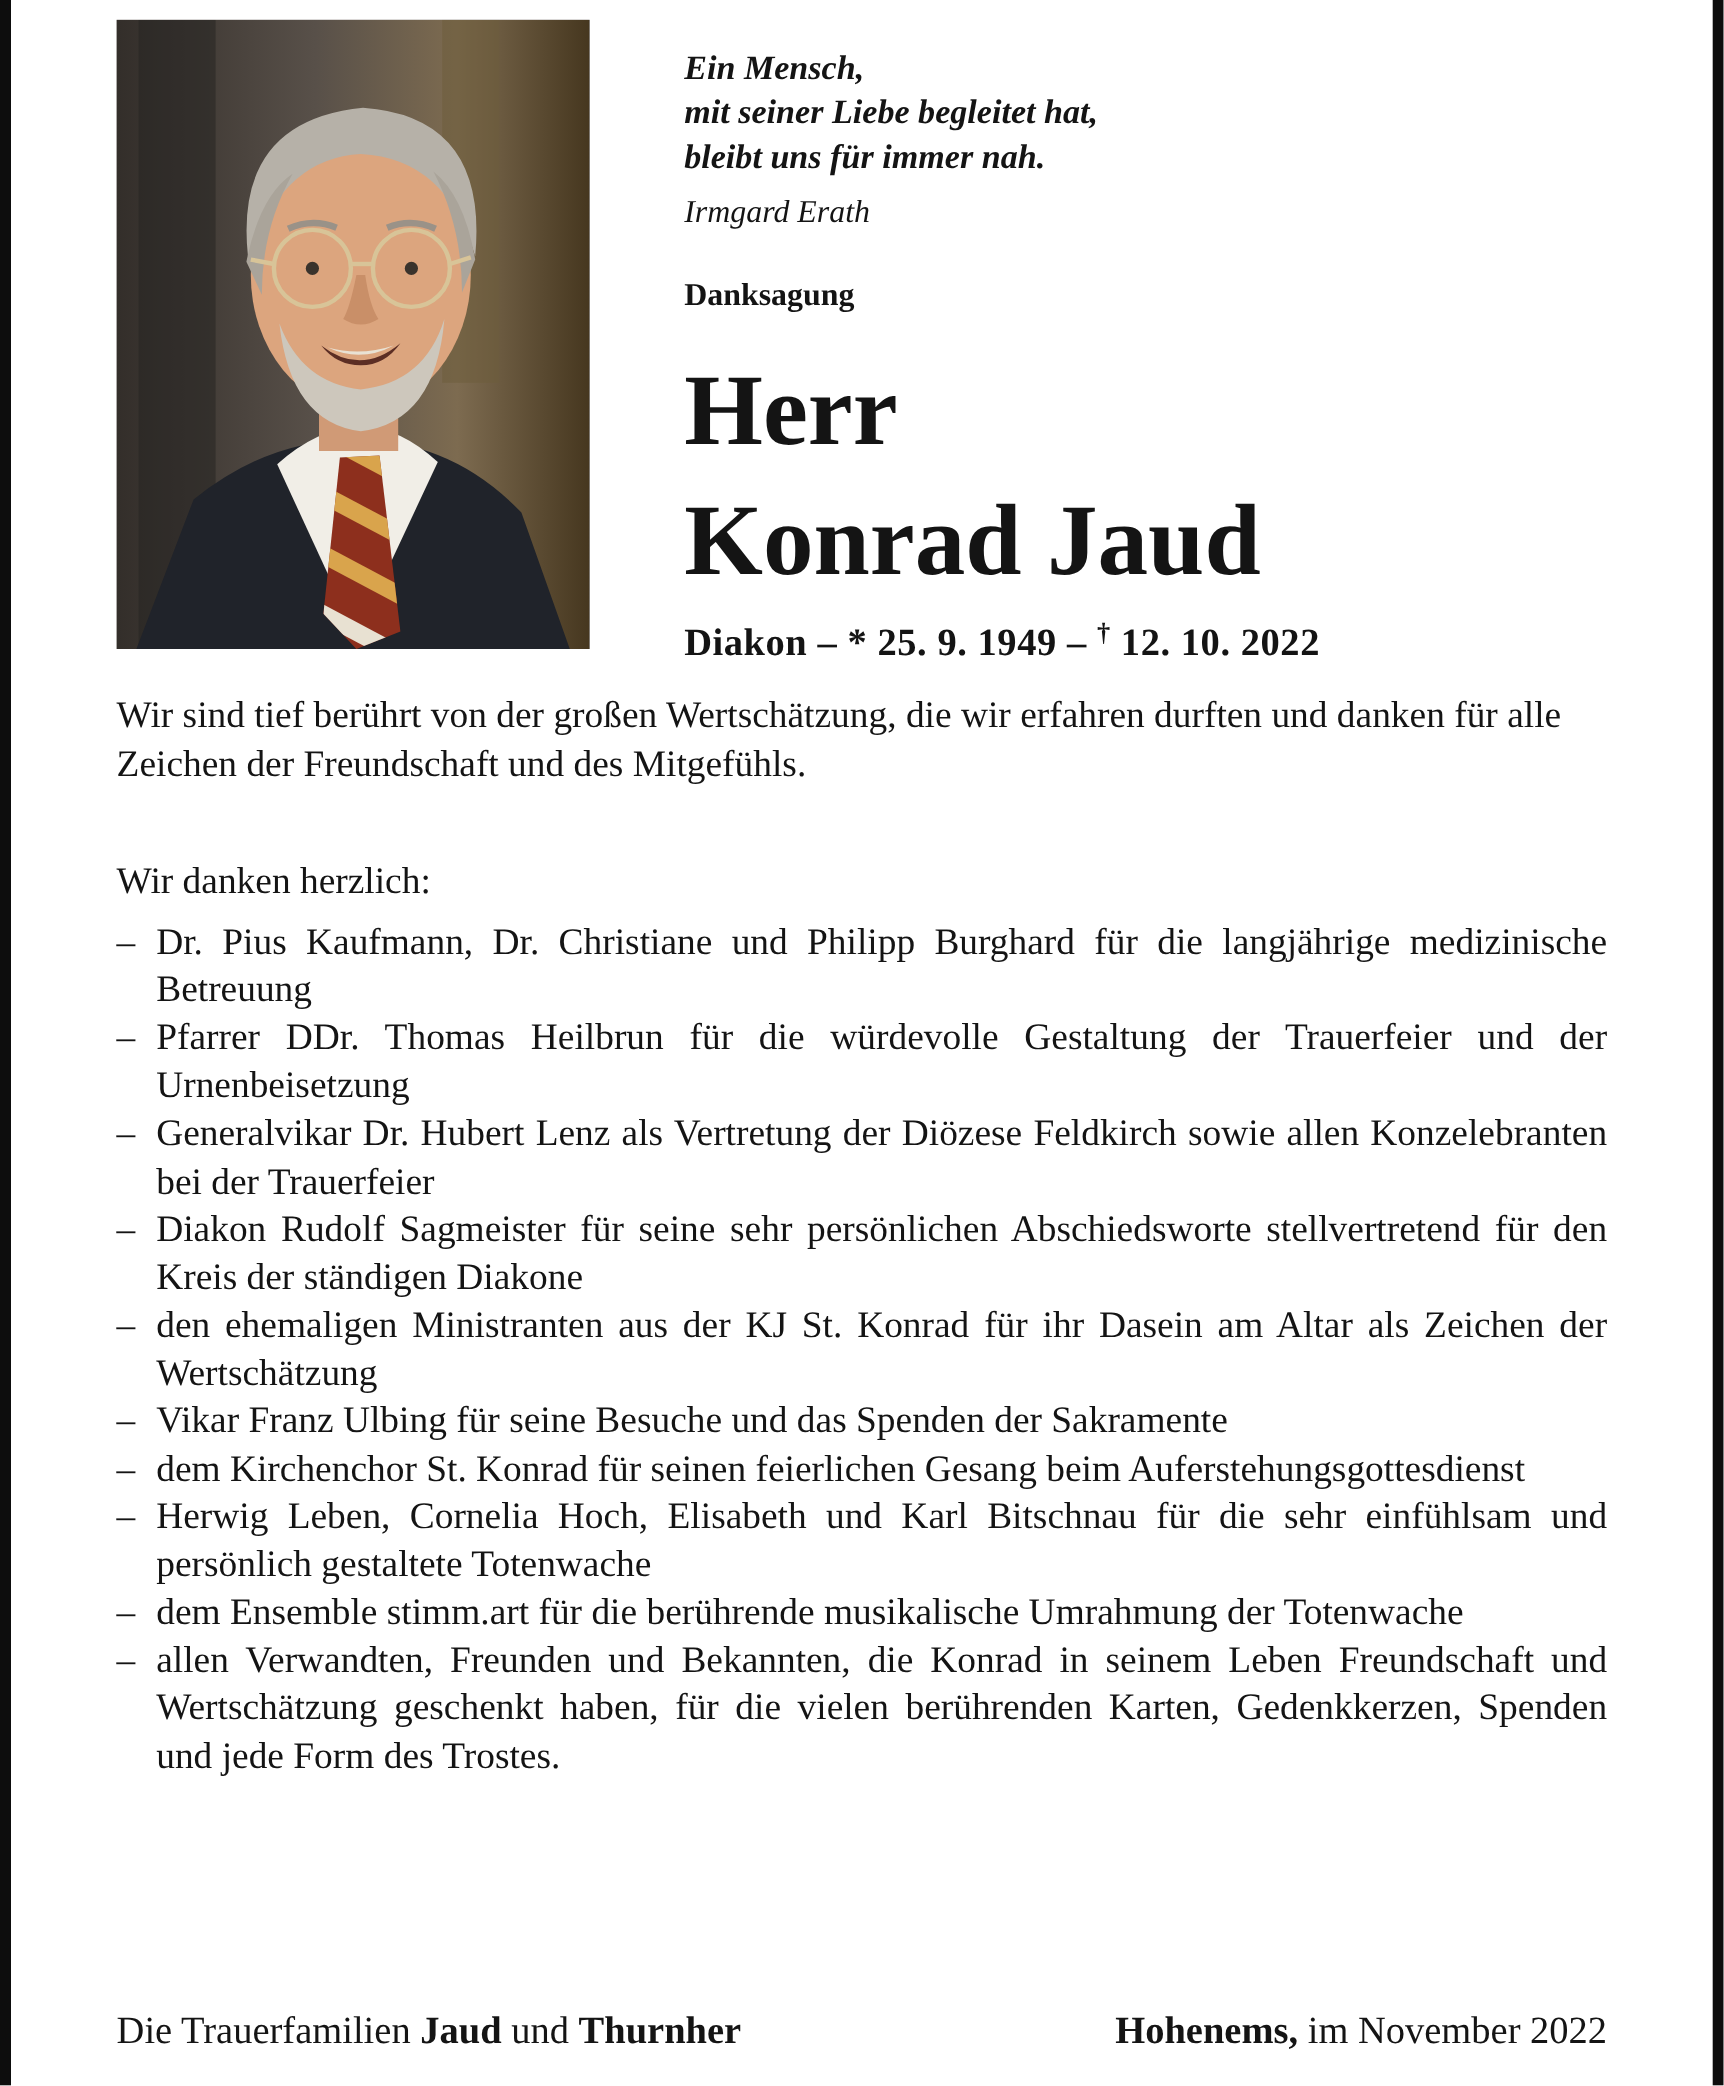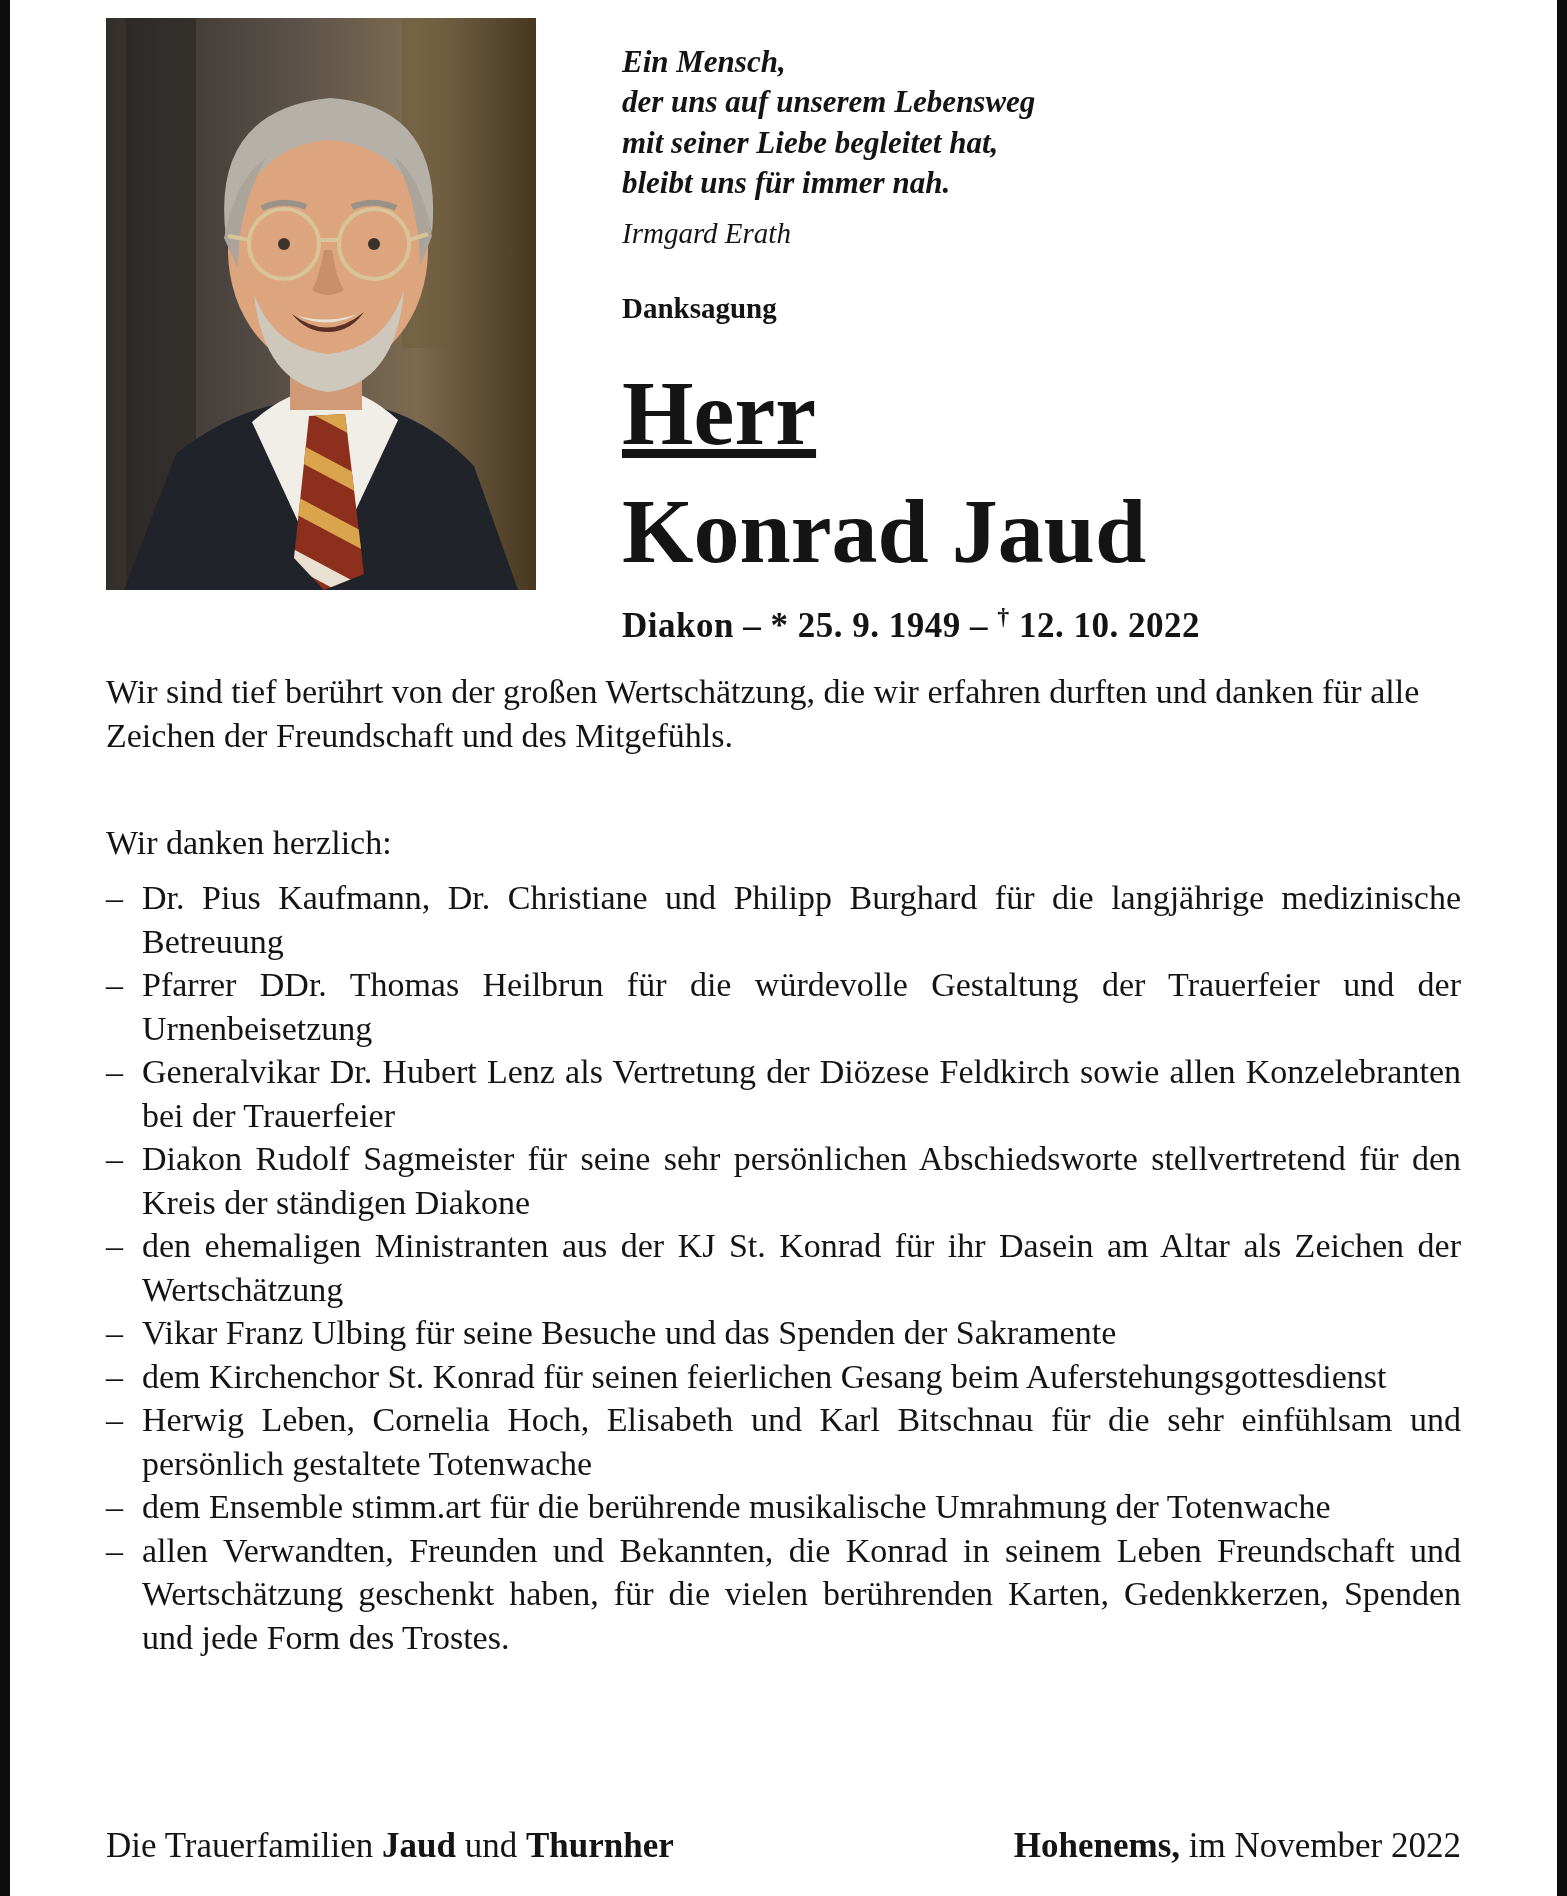--- a/index.html
+++ b/index.html
@@ -70,21 +70,20 @@
   .notice-type {
     font-size: 29px;
     font-weight: 700;
     margin-top: 42px;
   }
   .deceased-title {
     font-size: 92px;
     font-weight: 700;
     line-height: 1.0;
     margin-top: 42px;
-    text-decoration: underline;
   }
   .deceased-name {
     font-size: 92px;
     font-weight: 700;
     line-height: 1.0;
     margin-top: 26px;
   }
   .life-dates {
     font-size: 35px;
     font-weight: 700;
@@ -199,21 +198,20 @@
           <path d="M156 190 Q178 180 200 189" fill="none" stroke="#9a9288" stroke-width="6"></path>
           <path d="M246 189 Q268 180 290 190" fill="none" stroke="#9a9288" stroke-width="6"></path>
 
           <path d="M218 232 Q212 262 206 272 Q222 282 238 272 Q230 260 226 232 Z" fill="#c98f68"></path>
         </svg>
       </div>
 
       <div class="right-col">
         <div class="quote">
           <div>Ein Mensch,</div>
-          <div>der uns auf unserem Lebensweg</div>
           <div>mit seiner Liebe begleitet hat,</div>
           <div>bleibt uns für immer nah.</div>
         </div>
         <div class="quote-attribution">Irmgard Erath</div>
 
         <div class="notice-type">Danksagung</div>
 
         <div class="deceased-title">Herr</div>
         <div class="deceased-name">Konrad Jaud</div>
 

